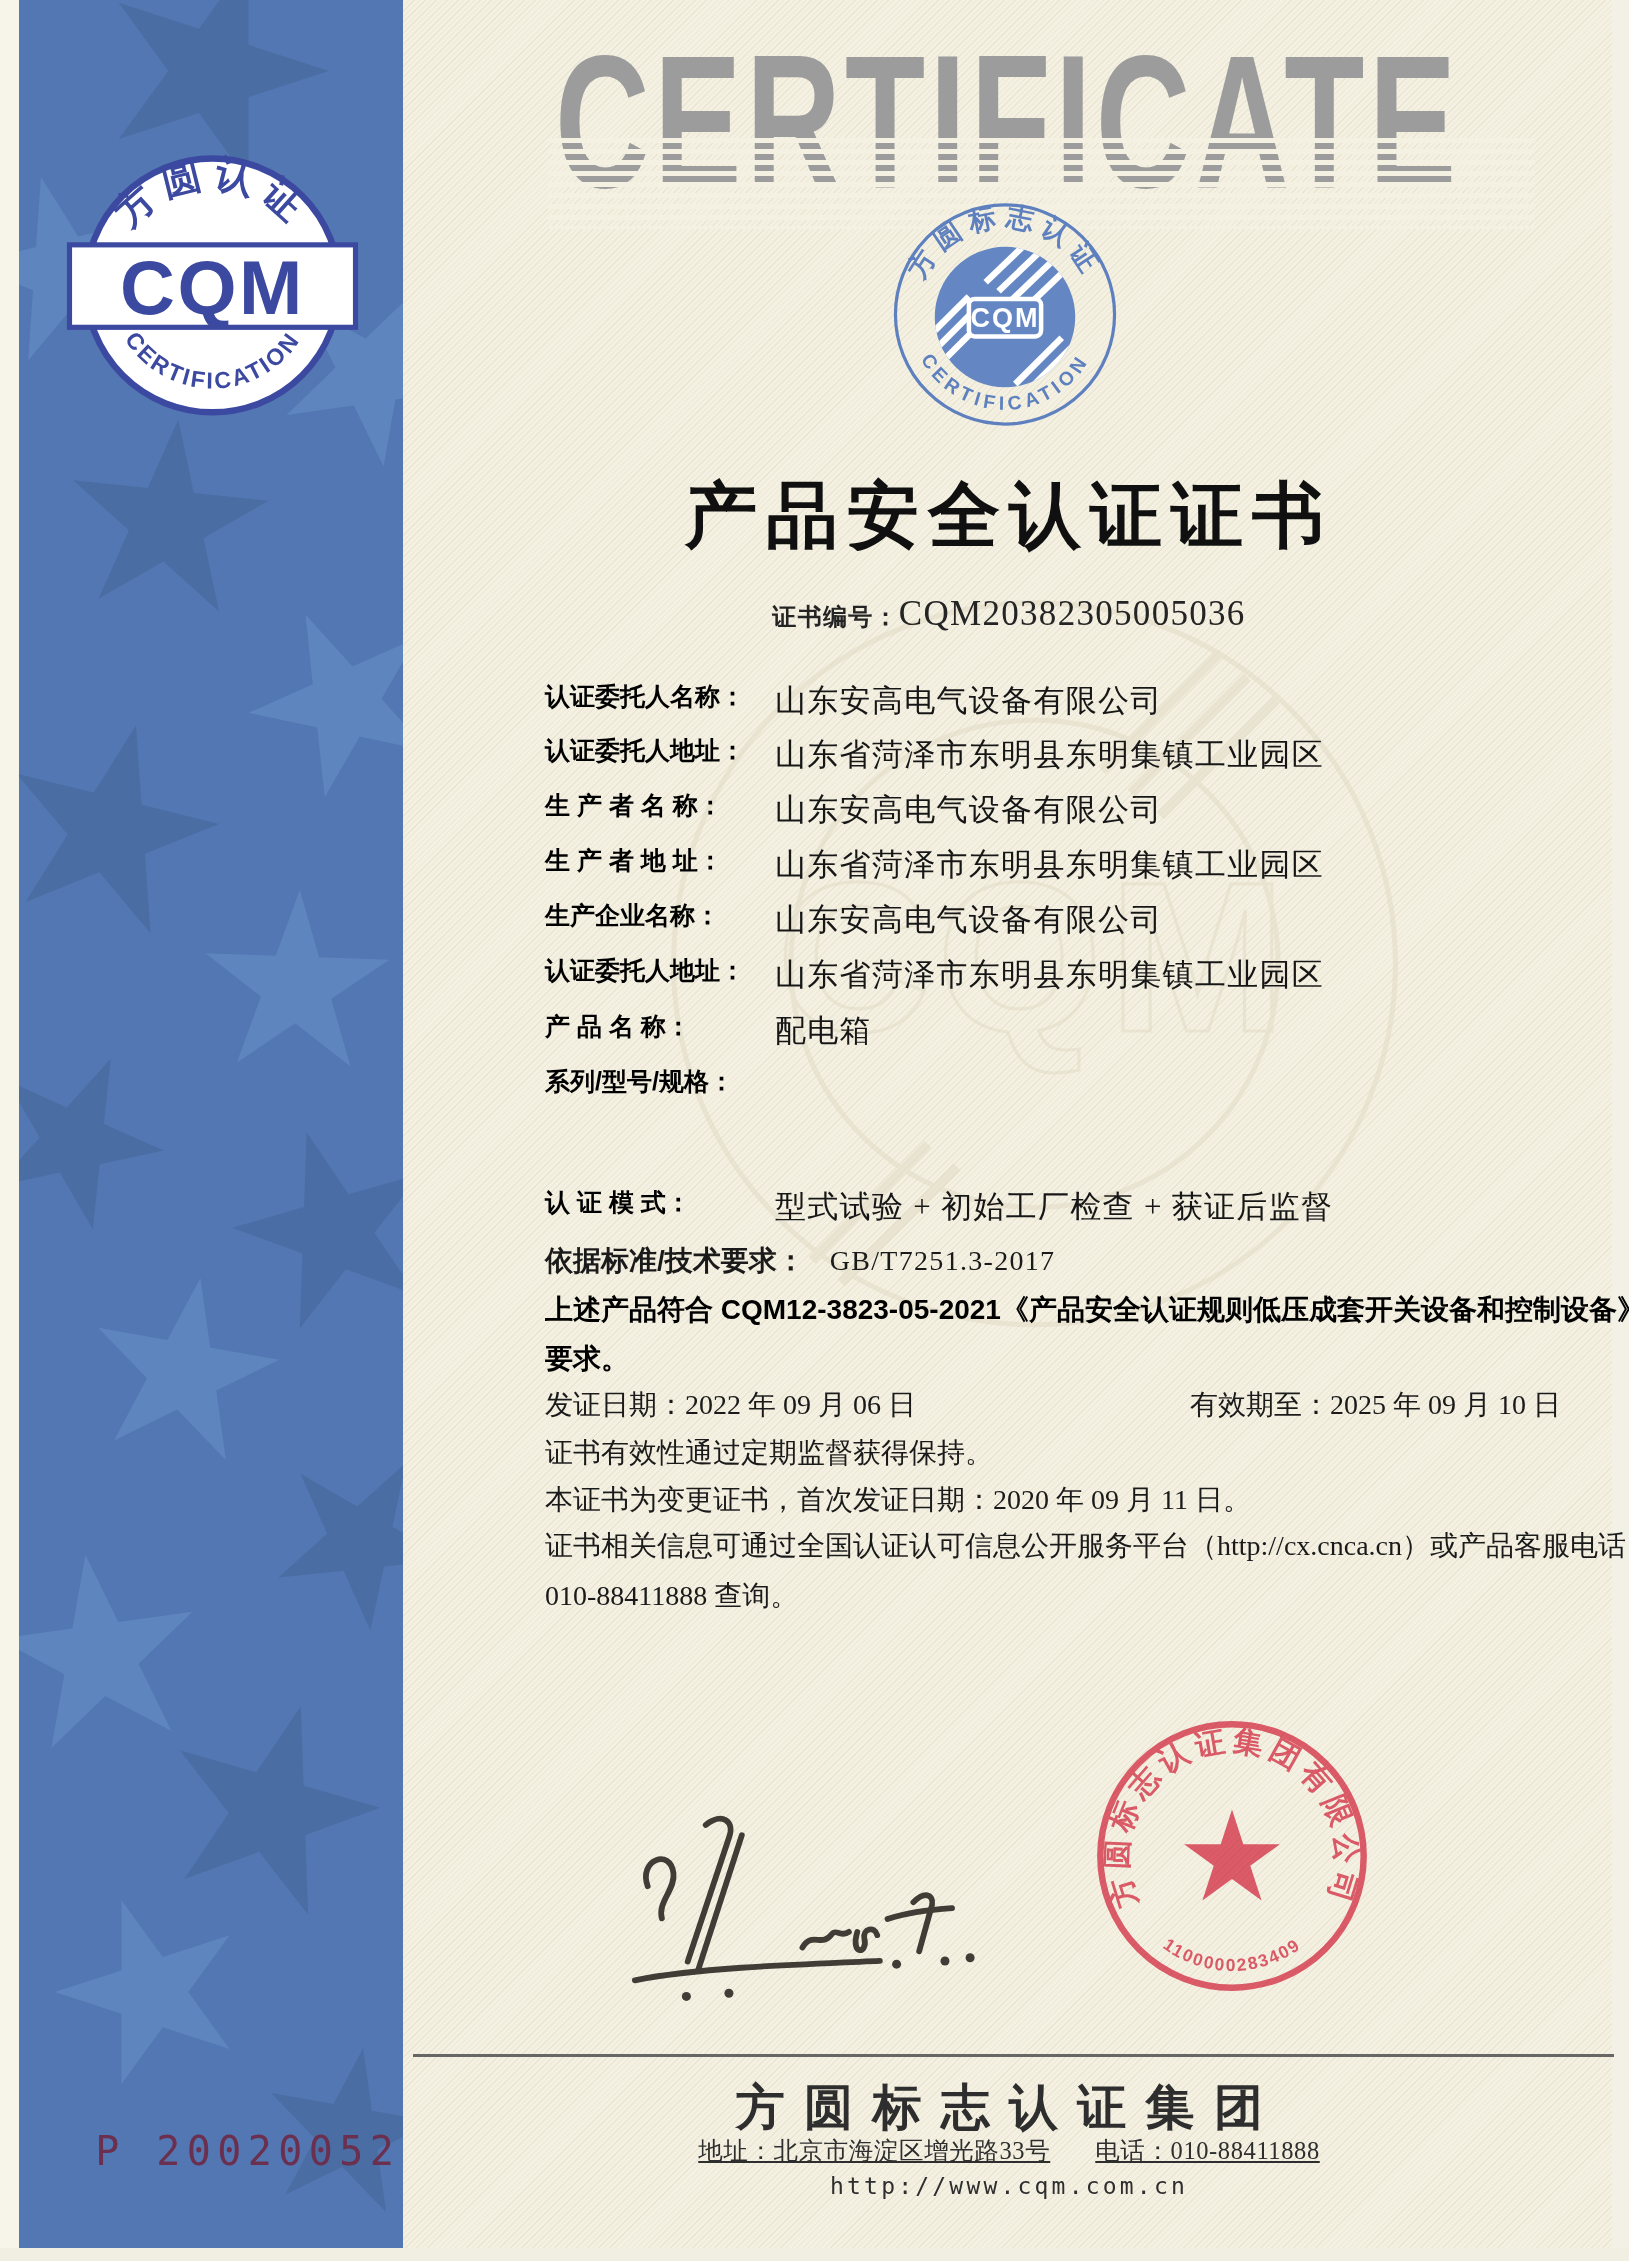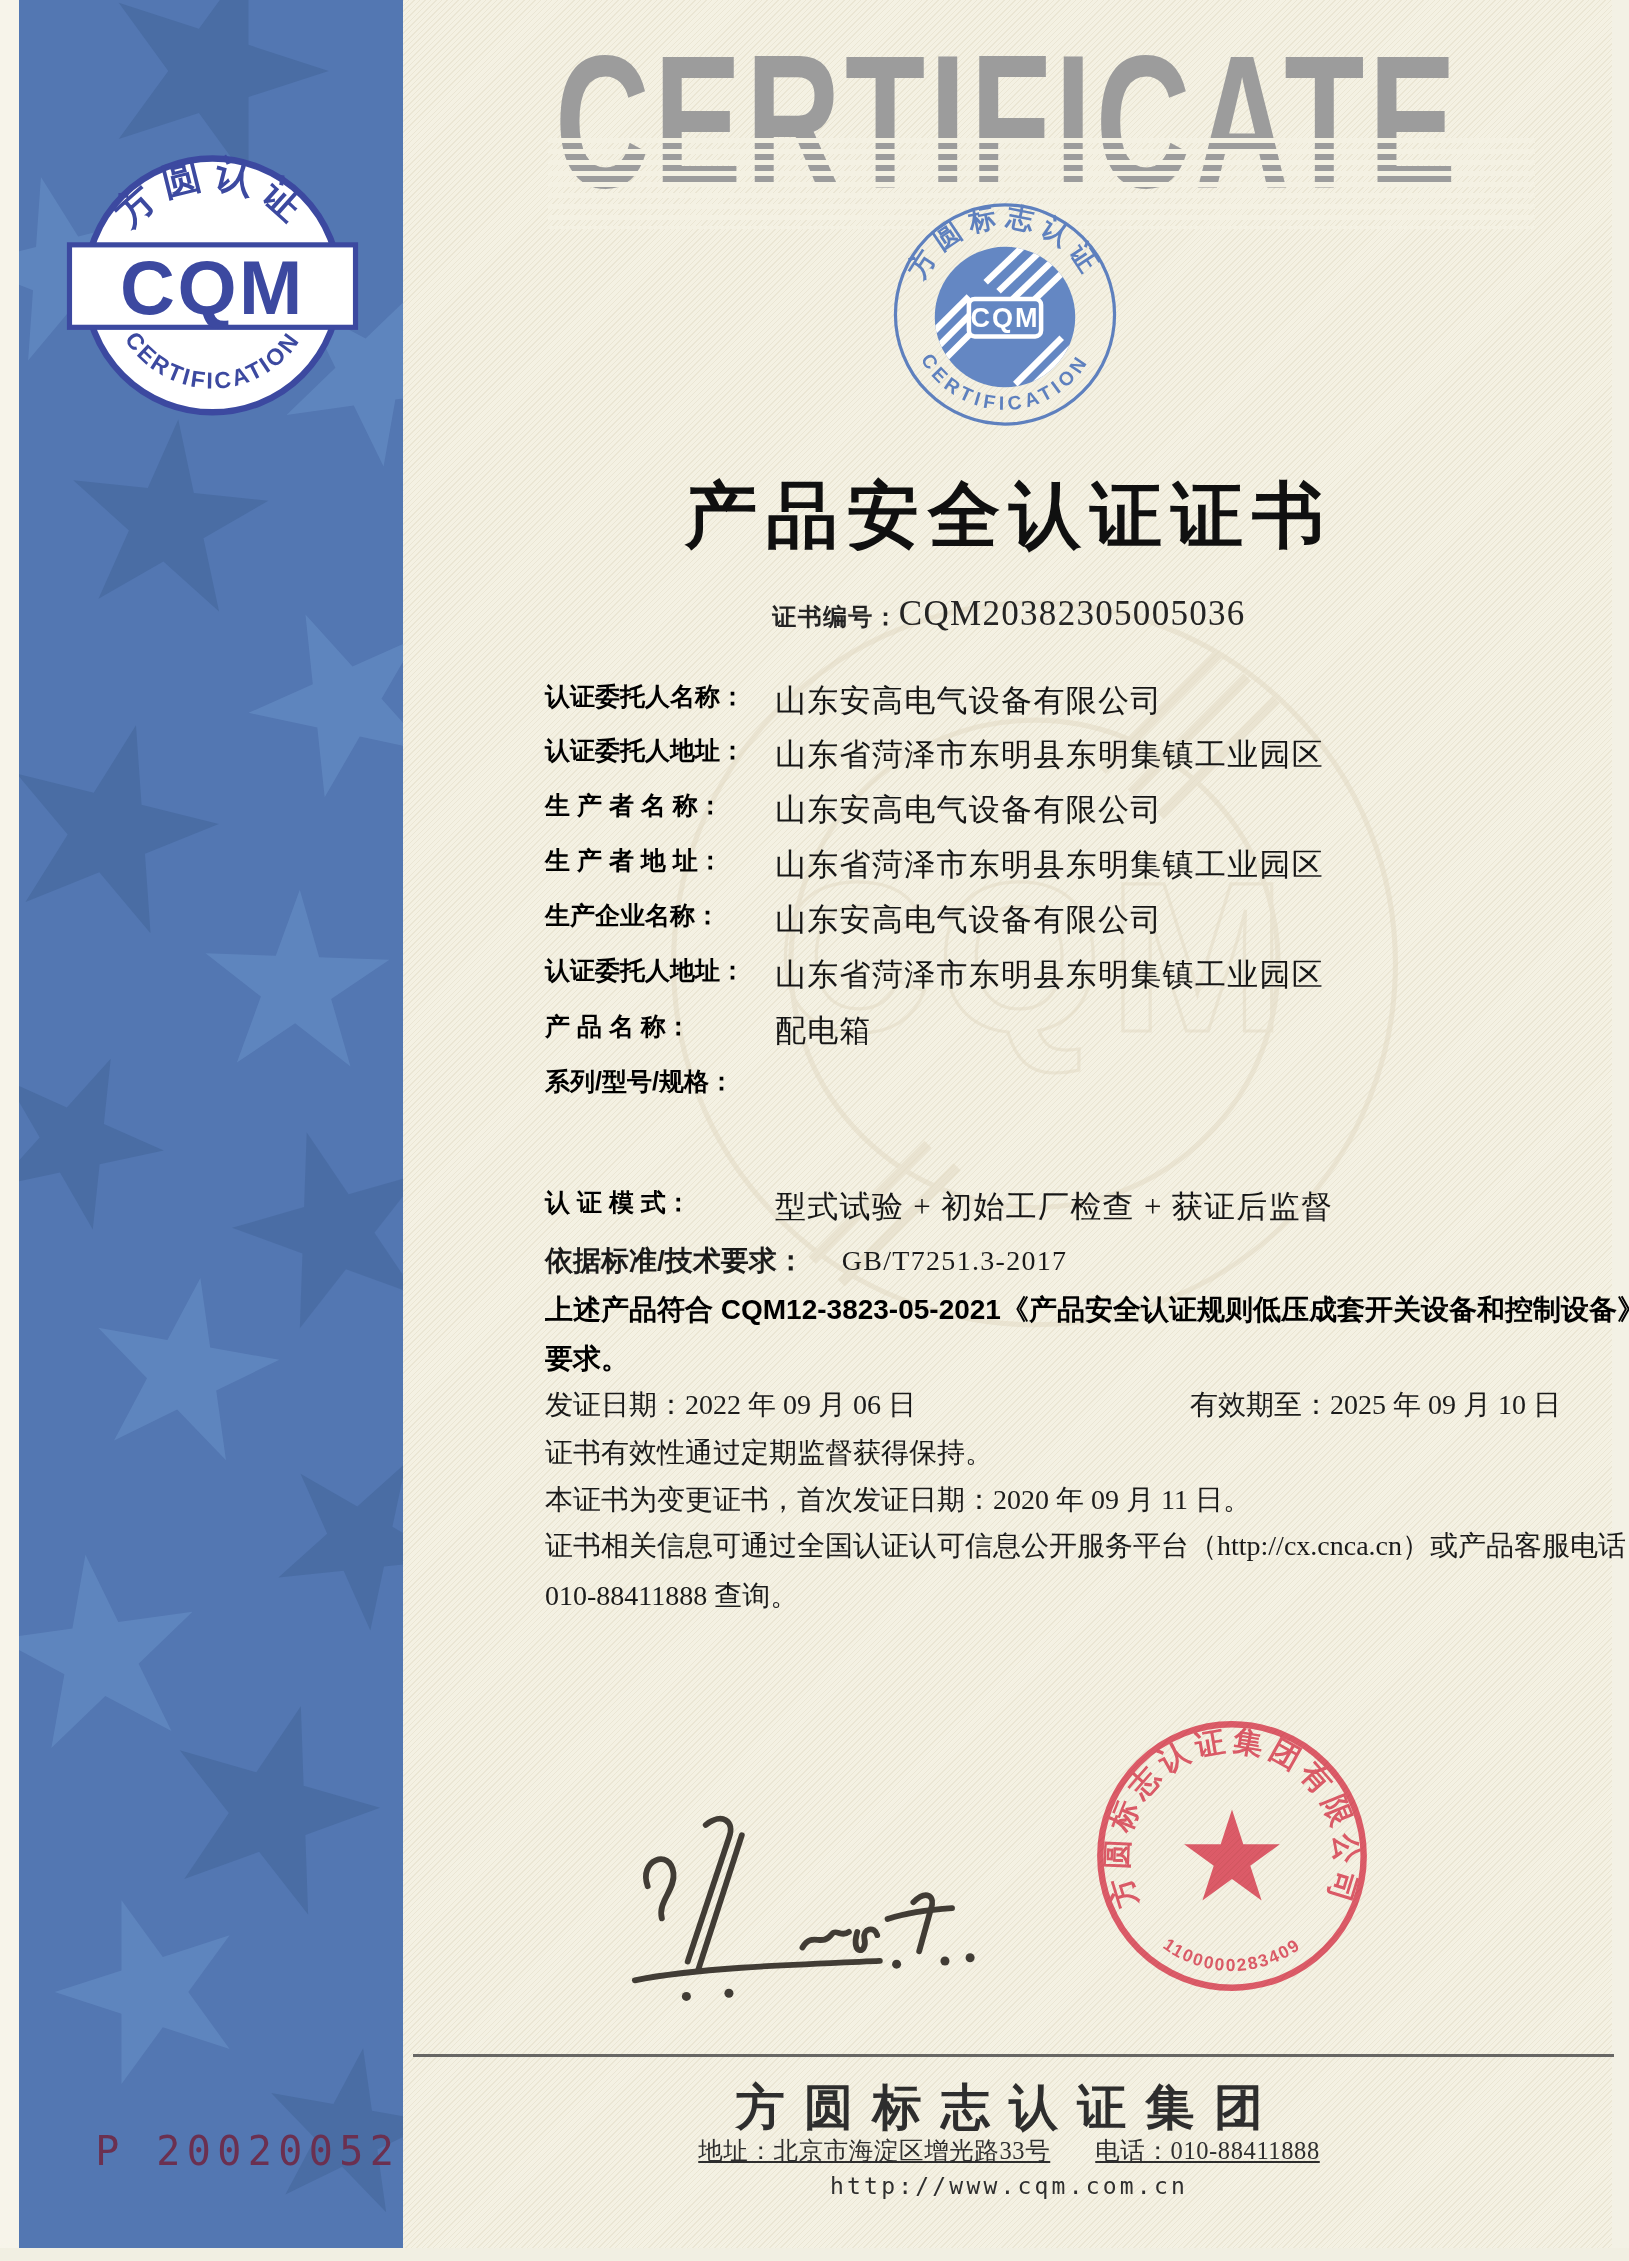--- a/index.html
+++ b/index.html
@@ -188,21 +188,21 @@
     <div class="abs field-row" style="top:1065px;">
       <span class="lbl">系列/型号/规格：</span>
     </div>
 
     <div class="abs field-row" style="top:1186px;">
       <span class="lbl">认 证 模 式：</span>
       <span class="val">型式试验 + 初始工厂检查 + 获证后监督</span>
     </div>
     <div class="abs plain-line" style="top:1242px;">
       <span class="lbl-inline">依据标准/技术要求：</span>
-      <span style="margin-left:30px;letter-spacing:1.3px;">GB/T7251.3-2017</span>
+      <span style="margin-left:18px;letter-spacing:1.3px;">GB/T7251.3-2017</span>
     </div>
 
     <div class="abs bold-line" style="top:1291px;">上述产品符合 CQM12-3823-05-2021《产品安全认证规则低压成套开关设备和控制设备》的</div>
     <div class="abs bold-line" style="top:1340px;">要求。</div>
 
     <div class="abs plain-line" style="top:1386px;">发证日期：2022 年 09 月 06 日</div>
     <div class="abs plain-line" style="top:1386px;left:787px;">有效期至：2025 年 09 月 10 日</div>
 
     <div class="abs plain-line" style="top:1434px;">证书有效性通过定期监督获得保持。</div>
     <div class="abs plain-line" style="top:1481px;">本证书为变更证书，首次发证日期：2020 年 09 月 11 日。</div>

